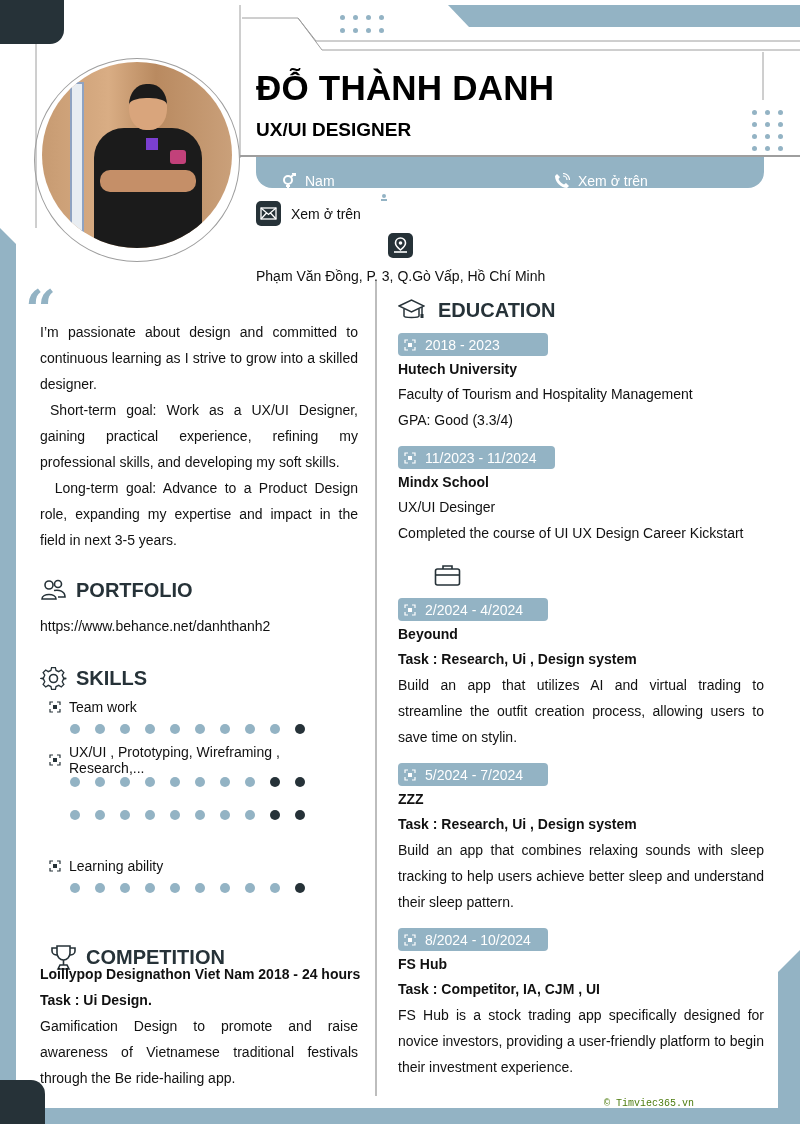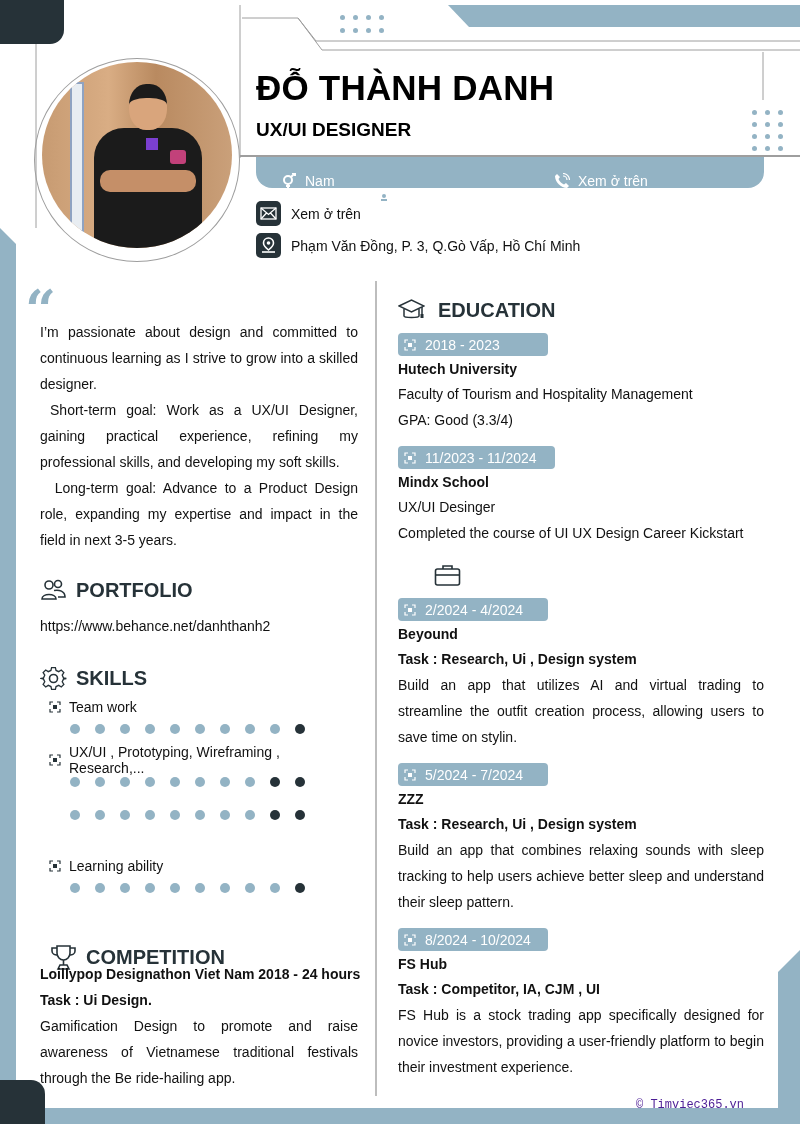--- a/index.html
+++ b/index.html
@@ -62,21 +62,21 @@
   .skill .label { display: flex; align-items: center; gap: 8px; font-size: 14px; color: #111; height: 20px; }
   .skill .label svg { width: 12px; height: 12px; }
   .skill .rating { display: flex; gap: 15px; margin-left: 21px; margin-top: 7px; }
   .skill .rating span { width: 10px; height: 10px; border-radius: 50%; background: #93b3c4; display: block; }
   .skill .rating span.on { background: #263238; }
 
   .date-pill { position: absolute; left: 398px; height: 23px; background: #93b3c4; border-radius: 4px; color: #ffffff; font-size: 14px;
                display: flex; align-items: center; gap: 9px; padding-left: 6px; }
   .date-pill svg { width: 12px; height: 12px; }
 
-  .watermark { position: absolute; left: 636px; top: 1098px; font-family: "Liberation Mono", "DejaVu Sans Mono", monospace; font-size: 12px; color: #4c1d95; }
+  .watermark { position: absolute; left: 604px; top: 1098px; font-family: "Liberation Mono", "DejaVu Sans Mono", monospace; font-size: 10px; color: #4d7c0f; }
 </style>
 </head>
 <body>
 
 <div class="deco top-left-block"></div>
 <div class="deco top-right-bar"></div>
 <svg class="deco frame-svg" viewBox="0 0 800 300">
 
   <path d="M36 44 L36 228" stroke="#9e9e9e" stroke-width="1" fill="none"></path>
   <path d="M240 5 L240 158" stroke="#9e9e9e" stroke-width="1" fill="none"></path>
@@ -159,21 +159,21 @@
 
 <div class="contact" style="top:201px;">
   <div class="ico">
     <svg viewBox="0 0 17 17">
         <rect x="1" y="3" width="15" height="11" fill="none" stroke="#fff" stroke-width="1.3"></rect>
         <path d="M1 3 L8.5 9.5 L16 3 M1 14 L6.5 8 M16 14 L10.5 8" stroke="#fff" stroke-width="1.3" fill="none"></path>
       </svg>
   </div>
   <span>Xem ở trên</span>
 </div>
-<div class="contact" style="top:233px;">
+<div class="contact" style="top:233px;flex-direction:column;">
   <div class="ico">
     <svg viewBox="0 0 17 17">
         <path d="M8.5 1 C5.5 1 3.5 3.2 3.5 6 C3.5 9 8.5 13 8.5 13 C8.5 13 13.5 9 13.5 6 C13.5 3.2 11.5 1 8.5 1 Z" fill="none" stroke="#fff" stroke-width="1.6"></path>
         <circle cx="8.5" cy="6" r="1.8" fill="#fff"></circle>
         <path d="M2 15 H15" stroke="#fff" stroke-width="1.6"></path>
       </svg>
   </div>
   <span>Phạm Văn Đồng, P. 3, Q.Gò Vấp, Hồ Chí Minh</span>
 </div>
 

